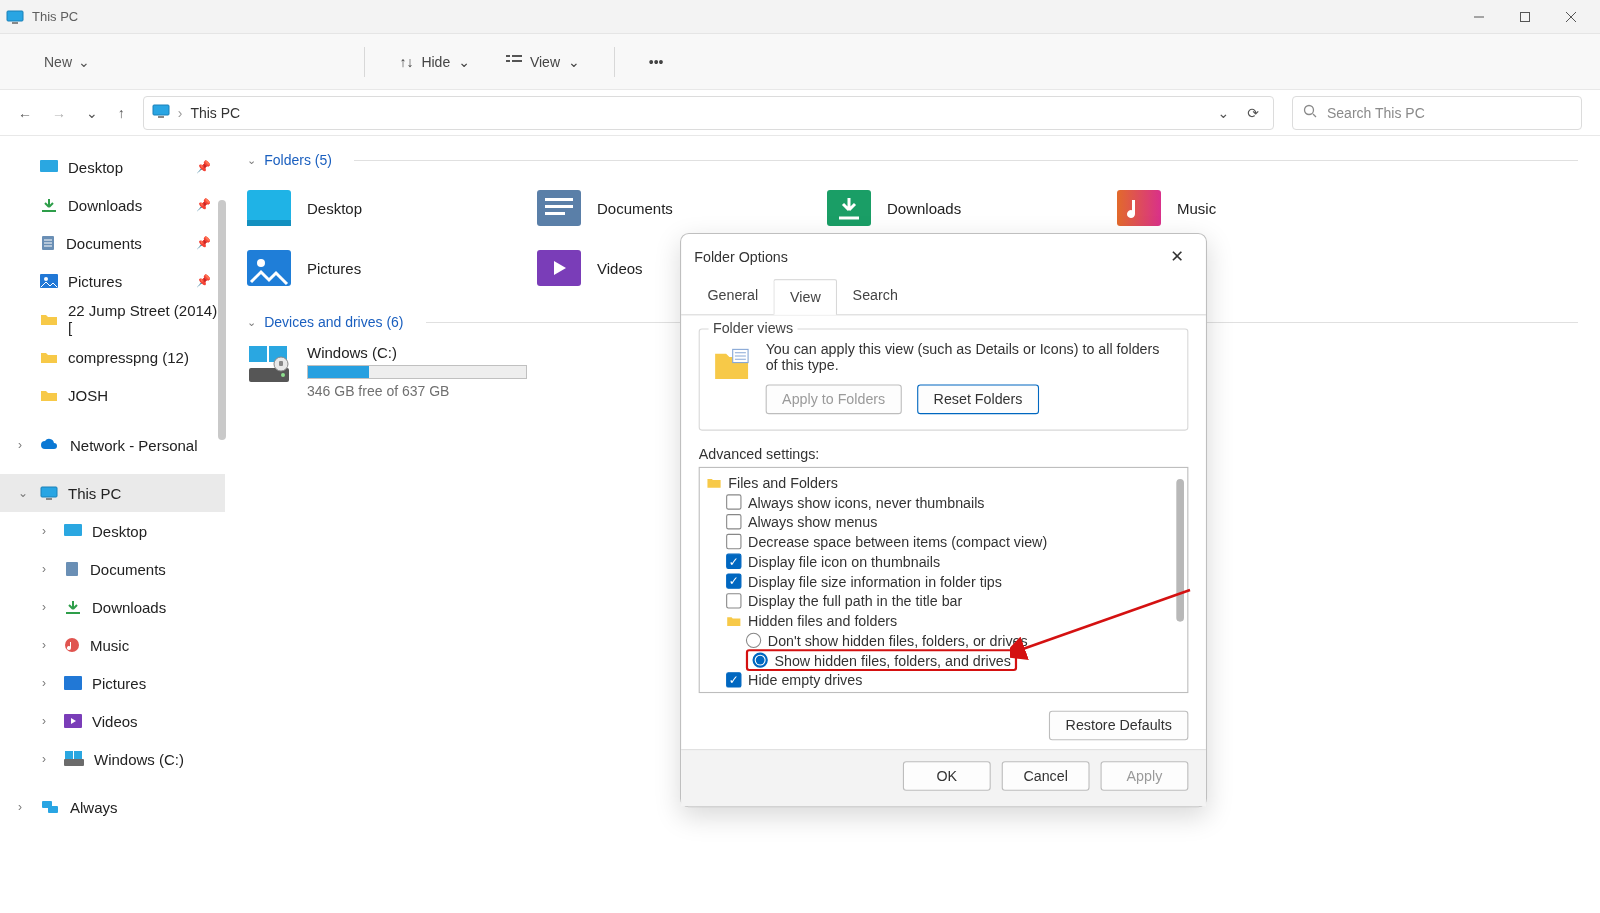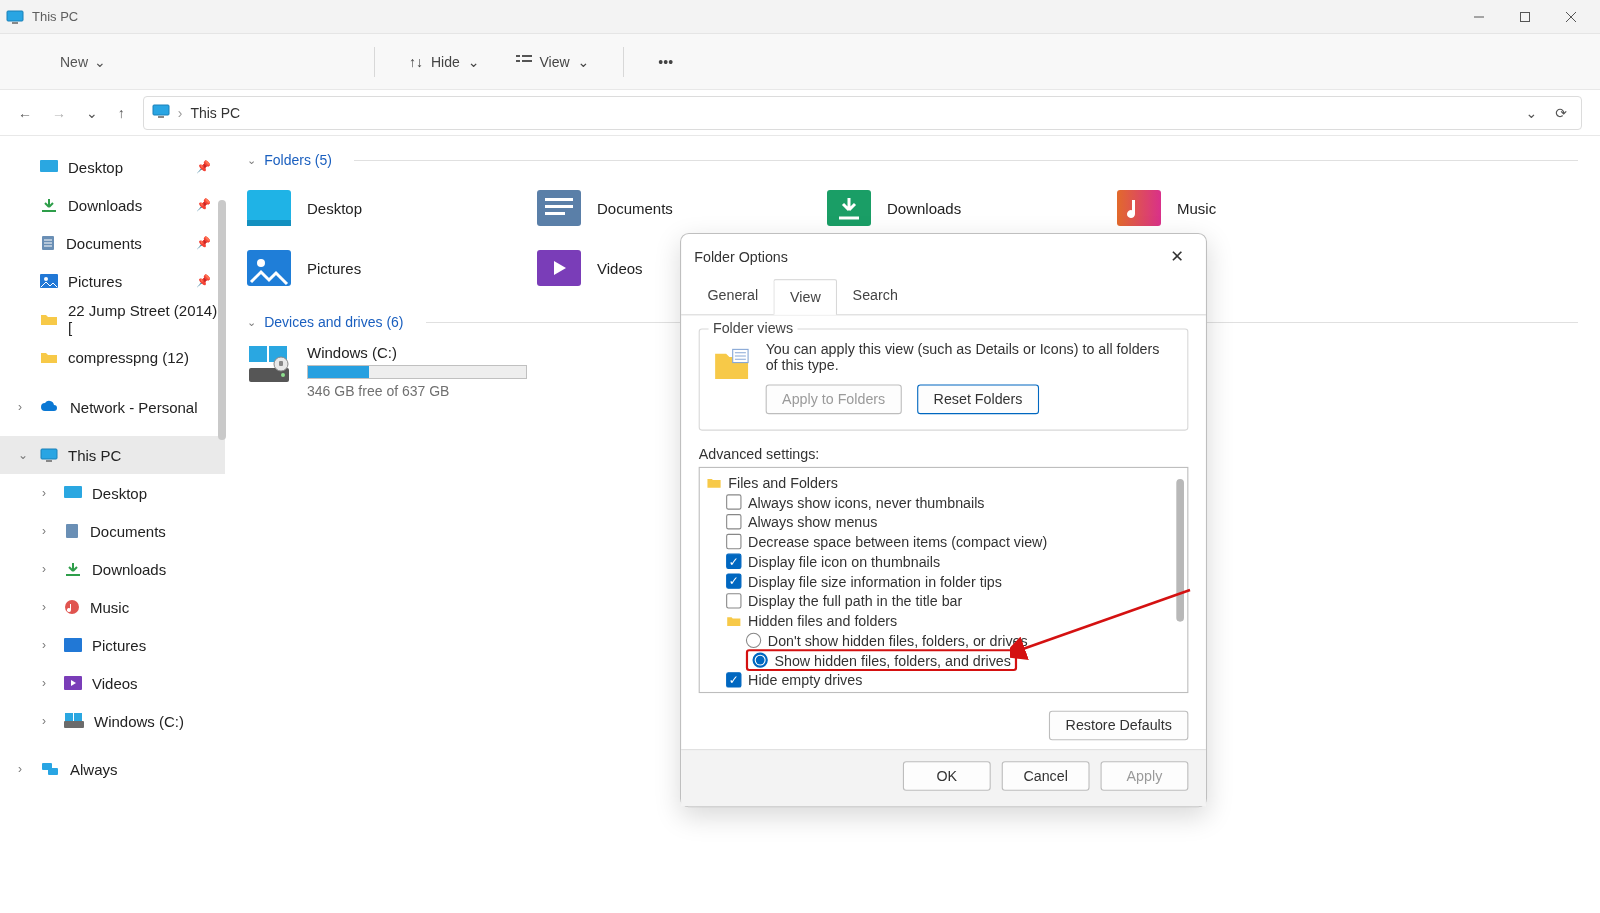--- a/index.html
+++ b/index.html
@@ -6,21 +6,21 @@
 body { background: #ffffff; width: 1600px; height: 913px; overflow: hidden; font-size: 14px; color: #333; position: relative; }
 
 
 .title-bar { display: flex; align-items: center; height: 34px; padding: 0 6px; background: #f3f3f3; border-bottom: 1px solid #e5e5e5; }
 .title-bar .app-icon { width: 18px; height: 14px; display: inline-block; margin-right: 8px; }
 .title-bar .title { color: #5e5e5e; font-size: 13px; }
 .win-controls { margin-left: auto; display: flex; gap: 0; }
 .win-controls .ctrl { width: 46px; height: 34px; display: flex; align-items: center; justify-content: center; color: #555; }
 
 
-.toolbar { display: flex; align-items: center; height: 56px; padding: 0 50px; background: #f8f8f8; border-bottom: 1px solid #e8e8e8; gap: 20px; }
+.toolbar { display: flex; align-items: center; height: 56px; padding: 0 34px; background: #f8f8f8; border-bottom: 1px solid #e8e8e8; gap: 20px; }
 .toolbar .newbtn { color: #555; padding: 4px 10px; display: flex; align-items: center; gap: 6px; }
 .toolbar .sep { width: 1px; height: 30px; background: #d8d8d8; margin: 0 6px;}
 .toolbar .tbtn { display: flex; align-items: center; gap: 8px; color: #444; padding: 4px 8px; }
 
 
 .addr-row { display: flex; align-items: center; height: 46px; padding: 0 18px; gap: 18px; border-bottom: 1px solid #e8e8e8; }
 .nav-btns { display: flex; align-items: center; gap: 20px; color: #555; }
 .crumb { flex: 1; height: 34px; border: 1px solid #dcdcdc; border-radius: 4px; display: flex; align-items: center; padding: 0 8px; gap: 8px; background: #fff; }
 .crumb .refresh { margin-left: auto; color: #555; padding-right: 4px;}
 .searchbox { width: 290px; height: 34px; border: 1px solid #dcdcdc; border-radius: 4px; display: flex; align-items: center; padding: 0 10px; gap: 10px; color: #8a8a8a; background: #fff; }
@@ -162,20 +162,29 @@
       <svg width="18" height="14">
           <rect x="1" y="1" width="16" height="10" rx="1" fill="#29a5e3" stroke="#1a80b8"></rect>
           <rect x="6" y="12" width="6" height="2" fill="#888"></rect>
         </svg>
     </span>
     <span style="color:#999">›</span>
     <span>This PC</span>
     <span class="refresh">⌄</span>
     <span style="padding:0 6px;color:#555">⟳</span>
   </div>
+  <div class="searchbox">
+    <span>
+      <svg width="14" height="14">
+          <circle cx="6" cy="6" r="4.5" fill="none" stroke="#8a8a8a" stroke-width="1.3"></circle>
+          <line x1="10" y1="10" x2="13" y2="13" stroke="#8a8a8a" stroke-width="1.3"></line>
+        </svg>
+    </span>
+    <span>Search This PC</span>
+  </div>
 </div>
 
 <div class="main">
   <div class="sidebar">
     <div class="sbitem pin">
       <svg width="18" height="14">
           <rect width="18" height="12" fill="#2aa7e1" rx="1"></rect>
         </svg>
       <span>Desktop</span>
       <span class="pin-icon">📌</span>
@@ -211,20 +220,26 @@
       <svg width="18" height="14">
           <path d="M1 3h5l2 2h9v8H1z" fill="#f7c948"></path>
         </svg>
       <span>22 Jump Street (2014) [</span>
     </div>
     <div class="sbitem">
       <svg width="18" height="14">
           <path d="M1 3h5l2 2h9v8H1z" fill="#f7c948"></path>
         </svg>
       <span>compresspng (12)</span>
+    </div>
+    <div class="sbitem">
+      <svg width="18" height="14">
+          <path d="M1 3h5l2 2h9v8H1z" fill="#f7c948"></path>
+        </svg>
+      <span>JOSH</span>
     </div>
 
     <div style="height:12px"></div>
     <div class="sbitem">
       <span class="chev">›</span>
       <svg width="20" height="14">
           <path d="M5 11a4 4 0 010-8 5 5 0 019 2 3 3 0 010 6H5z" fill="#0a78d4"></path>
         </svg>
       <span>Network - Personal</span>
     </div>

